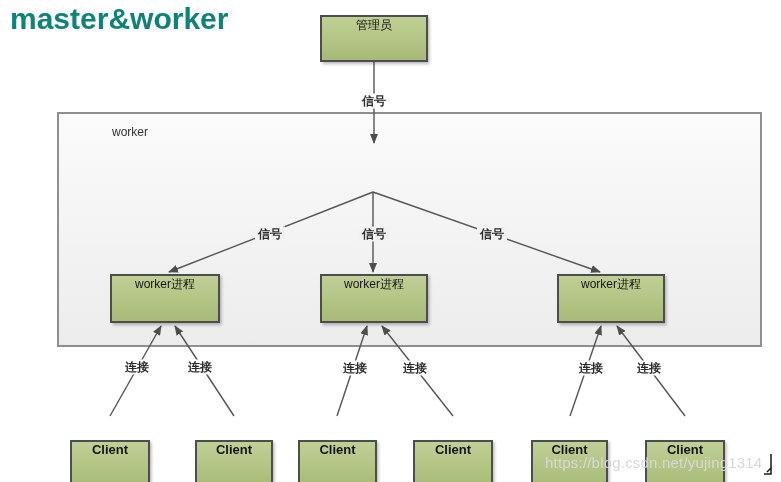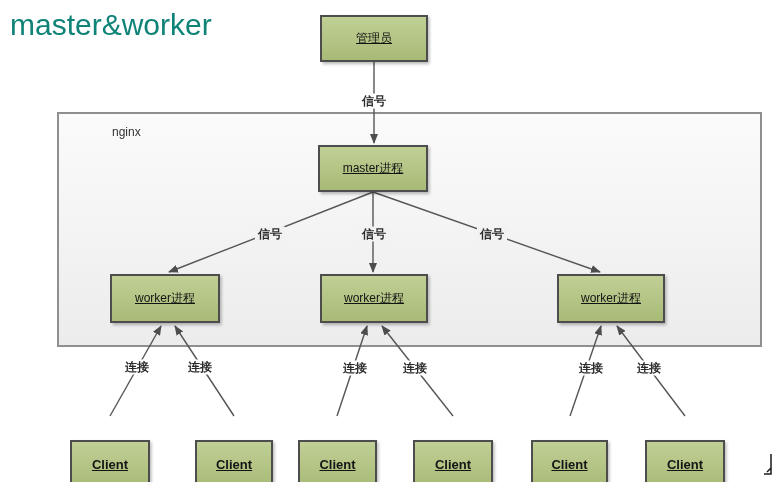--- a/index.html
+++ b/index.html
@@ -7,24 +7,24 @@
     position: relative;
     width: 781px;
     height: 482px;
     background: #ffffff;
     font-family: "Liberation Sans", "DejaVu Sans", sans-serif;
     overflow: hidden;
   }
   .page-title {
     position: absolute;
     left: 10px;
-    top: 8px;
+    top: 2px;
     margin: 0;
     font-size: 30px;
-    font-weight: 400;
+    font-weight: 700;
     letter-spacing: 0px;
     color: #0f8377;
   }
   .container-box {
     position: absolute;
     left: 57px;
     top: 112px;
     width: 705px;
     height: 235px;
     box-sizing: border-box;
@@ -45,27 +45,26 @@
     left: 0;
     top: 0;
     z-index: 2;
   }
   .node {
     position: absolute;
     box-sizing: border-box;
     background: linear-gradient(180deg, #c0d096 0%, #a8ba76 100%);
     border: 2px solid #4d4d4d;
     display: flex;
-    align-items: center;
+    align-items: flex-start;
     justify-content: center;
     font-size: 12px;
     color: #141414;
     box-shadow: 1.5px 2px 3px rgba(0,0,0,0.28);
     z-index: 3;
-    text-decoration: underline;
   }
   .node.client { font-weight: 600; font-size: 13px; margin-top: 24px; }
   .edge-label {
     position: absolute;
     transform: translate(-50%, -50%);
     font-size: 12px;
     font-weight: 700;
     color: #2b2b2b;
     line-height: 1.25;
     padding: 0 3px;
@@ -86,21 +85,21 @@
   }
 </style>
 </head>
 <body>
 
 <div class="stage">
 
   <h1 class="page-title">master&amp;worker</h1>
 
   <div class="container-box"></div>
-  <div class="nginx-label">nginx</div>
+  <div class="nginx-label">worker</div>
 
   <svg class="overlay" width="781" height="482" viewBox="0 0 781 482">
     <defs>
       <marker id="arrow" markerWidth="10" markerHeight="8" refX="9" refY="4" orient="auto" markerUnits="userSpaceOnUse">
         <path d="M0,0 L10,4 L0,8 z" fill="#4d4d4d"></path>
       </marker>
     </defs>
     <g stroke="#555555" stroke-width="1.4" fill="none">
       <line x1="374" y1="62" x2="374" y2="143" marker-end="url(#arrow)"></line>
       <line x1="373" y1="192" x2="169" y2="272" marker-end="url(#arrow)"></line>
@@ -113,23 +112,20 @@
       <line x1="570" y1="416" x2="601" y2="326" marker-end="url(#arrow)"></line>
       <line x1="685" y1="416" x2="617" y2="326" marker-end="url(#arrow)"></line>
     </g>
     <path d="M771 454 L771 474 L764 474 M771 468 L767 472" stroke="#1a1a1a" stroke-width="1.5" fill="none"></path>
   </svg>
 
   <div class="node" style="left:320px; top:15px;  width:108px; height:47px;">
     <span>管理员</span>
   </div>
 
-  <div class="node" style="left:318px; top:145px; width:110px; height:47px;">
-    <span>master进程</span>
-  </div>
 
   <div class="node" style="left:110px; top:274px; width:110px; height:49px;">
     <span>worker进程</span>
   </div>
   <div class="node" style="left:320px; top:274px; width:108px; height:49px;">
     <span>worker进程</span>
   </div>
   <div class="node" style="left:557px; top:274px; width:108px; height:49px;">
     <span>worker进程</span>
   </div>
@@ -158,14 +154,15 @@
   <div class="edge-label on-gray" style="left:374px; top:234px;">信号</div>
   <div class="edge-label on-gray" style="left:492px; top:234px;">信号</div>
 
   <div class="edge-label on-white" style="left:137px; top:367px;">连接</div>
   <div class="edge-label on-white" style="left:200px; top:367px;">连接</div>
   <div class="edge-label on-white" style="left:355px; top:368px;">连接</div>
   <div class="edge-label on-white" style="left:415px; top:368px;">连接</div>
   <div class="edge-label on-white" style="left:591px; top:368px;">连接</div>
   <div class="edge-label on-white" style="left:649px; top:368px;">连接</div>
 
+  <div class="watermark">https://blog.csdn.net/yujing1314</div>
 
 </div>
 
 </body></html>

